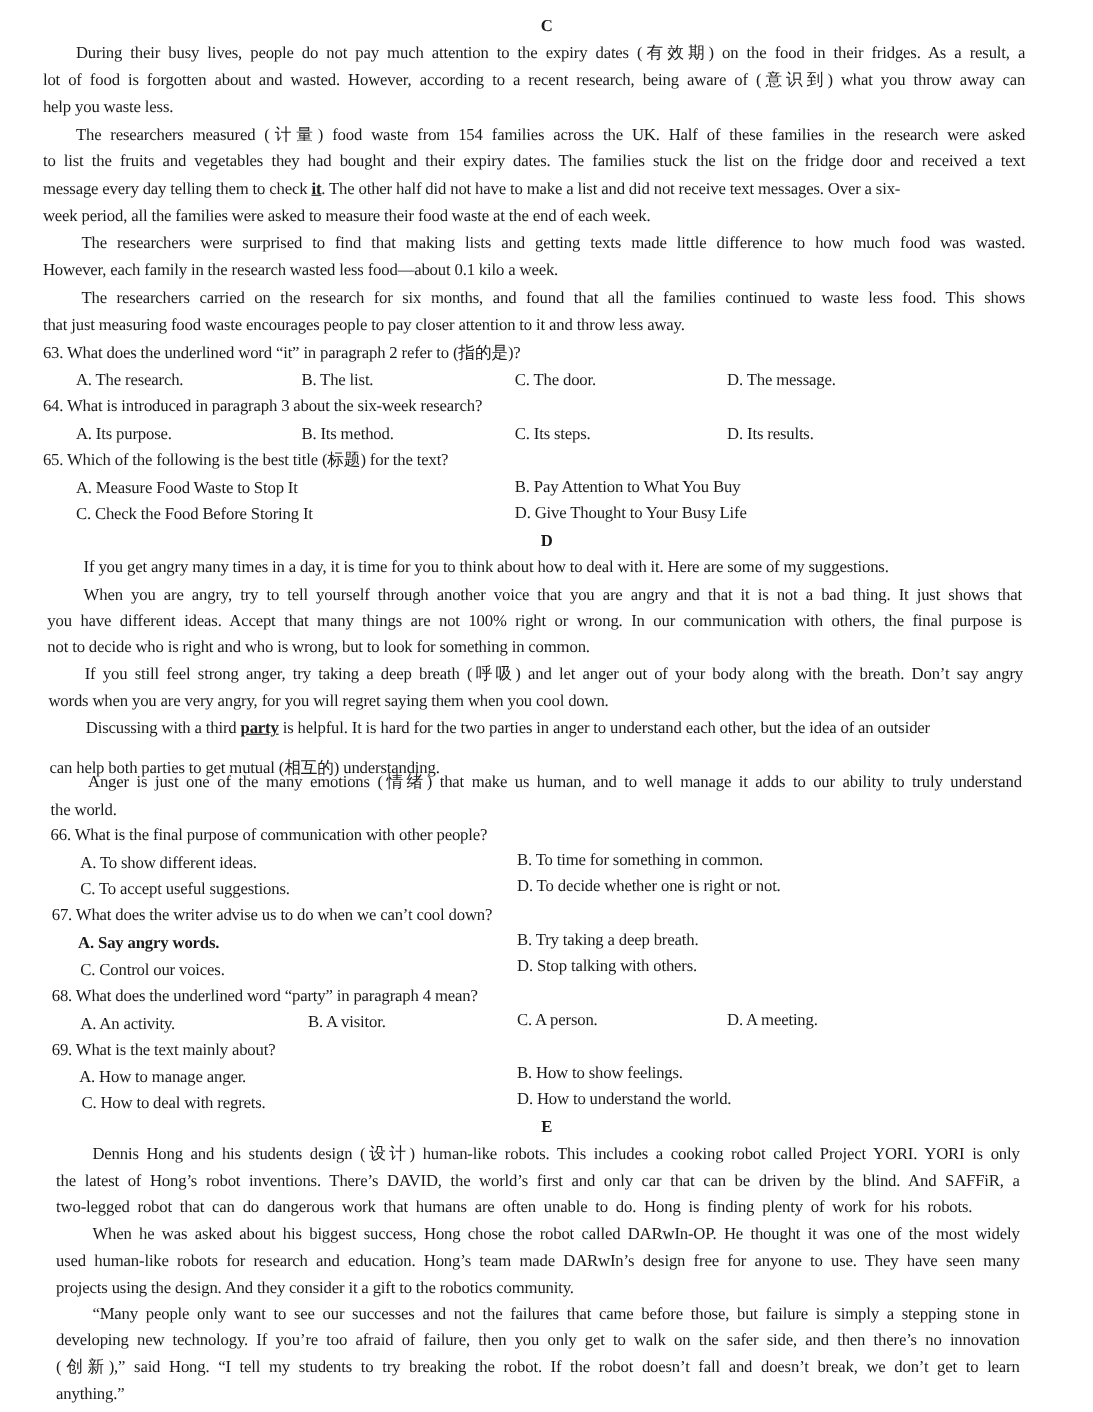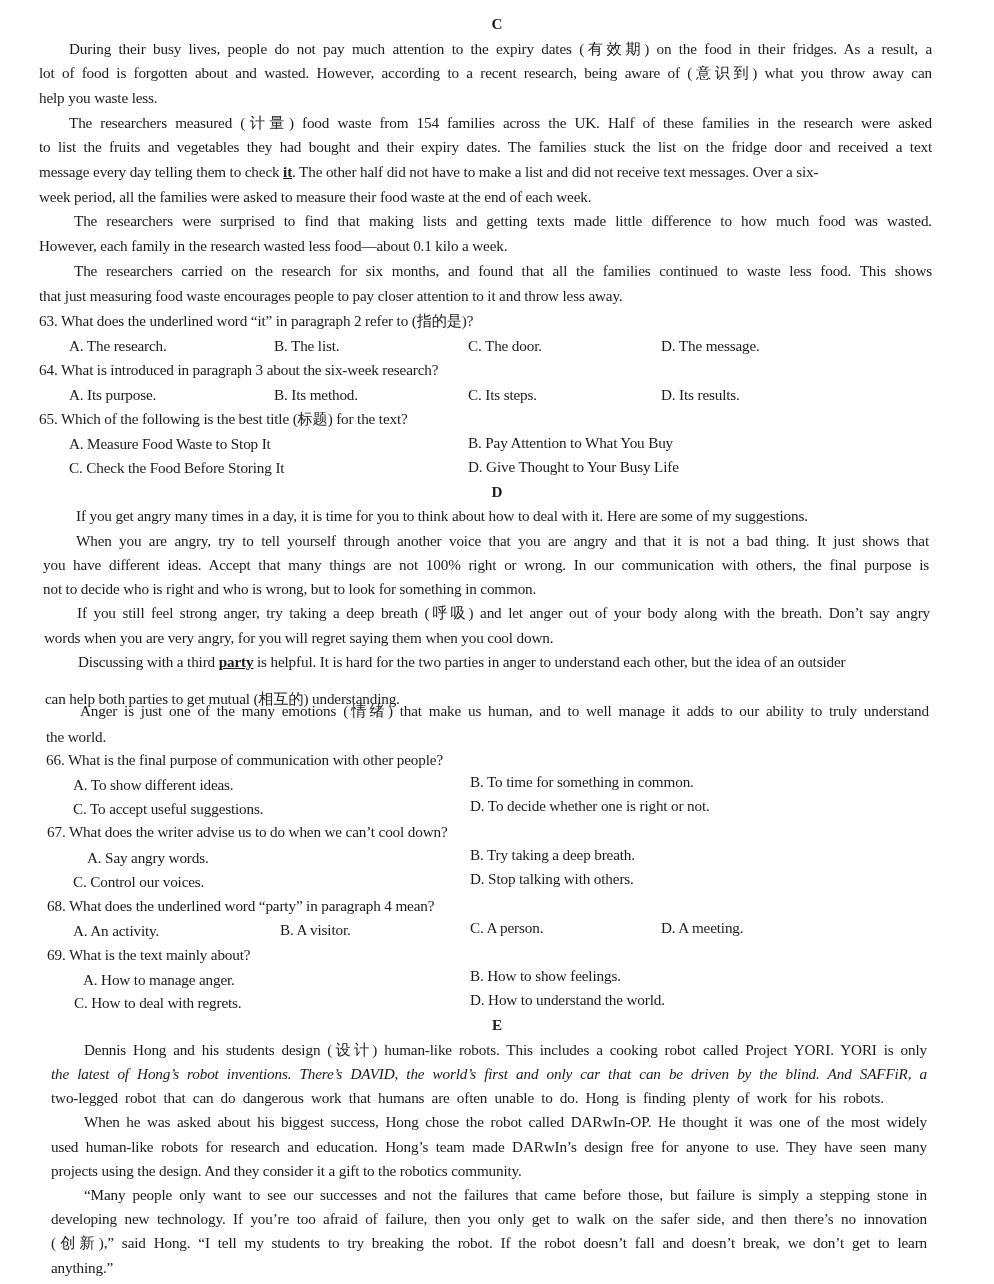--- a/index.html
+++ b/index.html
@@ -77,41 +77,41 @@
   <div class="line just" style="top:701px;left:80px;width:849px;">Anger is just one of the many emotions (情绪) that make us human, and to well manage it adds to our ability to truly understand</div>
   <div class="line" style="top:727px;left:46px;">the world.</div>
 
   <div class="line" style="top:750px;left:46px;">66. What is the final purpose of communication with other people?</div>
   <div class="line" style="top:775px;left:73px;">A. To show different ideas.</div>
   <div class="line" style="top:772px;left:470px;">B. To time for something in common.</div>
   <div class="line" style="top:799px;left:73px;">C. To accept useful suggestions.</div>
   <div class="line" style="top:796px;left:470px;">D. To decide whether one is right or not.</div>
 
   <div class="line" style="top:822px;left:47px;">67. What does the writer advise us to do when we can’t cool down?</div>
-  <div class="line" style="top:848px;left:87px;">A. Say angry words.</div>
+  <div class="line" style="top:848px;left:71px;font-weight:bold;">A. Say angry words.</div>
   <div class="line" style="top:845px;left:470px;">B. Try taking a deep breath.</div>
   <div class="line" style="top:872px;left:73px;">C. Control our voices.</div>
   <div class="line" style="top:869px;left:470px;">D. Stop talking with others.</div>
 
   <div class="line" style="top:896px;left:47px;">68. What does the underlined word “party” in paragraph 4 mean?</div>
   <div class="line" style="top:921px;left:73px;">A. An activity.</div>
   <div class="line" style="top:920px;left:280px;">B. A visitor.</div>
   <div class="line" style="top:918px;left:470px;">C. A person.</div>
   <div class="line" style="top:918px;left:661px;">D. A meeting.</div>
 
   <div class="line" style="top:945px;left:47px;">69. What is the text mainly about?</div>
-  <div class="line" style="top:970px;left:83px;text-align:center;">A. How to manage anger.</div>
+  <div class="line" style="top:970px;left:72px;text-align:center;">A. How to manage anger.</div>
   <div class="line" style="top:966px;left:470px;">B. How to show feelings.</div>
   <div class="line" style="top:993px;left:74px;">C. How to deal with regrets.</div>
   <div class="line" style="top:990px;left:470px;">D. How to understand the world.</div>
 
   <div class="line center" style="top:1015px;">E</div>
 
   <div class="line just" style="top:1040px;left:84px;width:843px;">Dennis Hong and his students design (设计) human-like robots. This includes a cooking robot called Project YORI. YORI is only</div>
-  <div class="line just" style="top:1064px;left:51px;width:876px;font-style:italic;">the latest of Hong’s robot inventions. There’s DAVID, the world’s first and only car that can be driven by the blind. And SAFFiR, a</div>
+  <div class="line just" style="top:1064px;left:51px;width:876px;">the latest of Hong’s robot inventions. There’s DAVID, the world’s first and only car that can be driven by the blind. And SAFFiR, a</div>
   <div class="line just" style="top:1088px;left:51px;width:833px;">two-legged robot that can do dangerous work that humans are often unable to do. Hong is finding plenty of work for his robots.</div>
 
   <div class="line just" style="top:1112px;left:84px;width:843px;">When he was asked about his biggest success, Hong chose the robot called DARwIn-OP. He thought it was one of the most widely</div>
   <div class="line just" style="top:1137px;left:51px;width:876px;">used human-like robots for research and education. Hong’s team made DARwIn’s design free for anyone to use. They have seen many</div>
   <div class="line" style="top:1161px;left:51px;">projects using the design. And they consider it a gift to the robotics community.</div>
 
   <div class="line just" style="top:1185px;left:84px;width:843px;">“Many people only want to see our successes and not the failures that came before those, but failure is simply a stepping stone in</div>
   <div class="line just" style="top:1209px;left:51px;width:876px;">developing new technology. If you’re too afraid of failure, then you only get to walk on the safer side, and then there’s no innovation</div>
   <div class="line just" style="top:1233px;left:51px;width:876px;">(创新),” said Hong. “I tell my students to try breaking the robot. If the robot doesn’t fall and doesn’t break, we don’t get to learn</div>
   <div class="line" style="top:1258px;left:51px;">anything.”</div>

